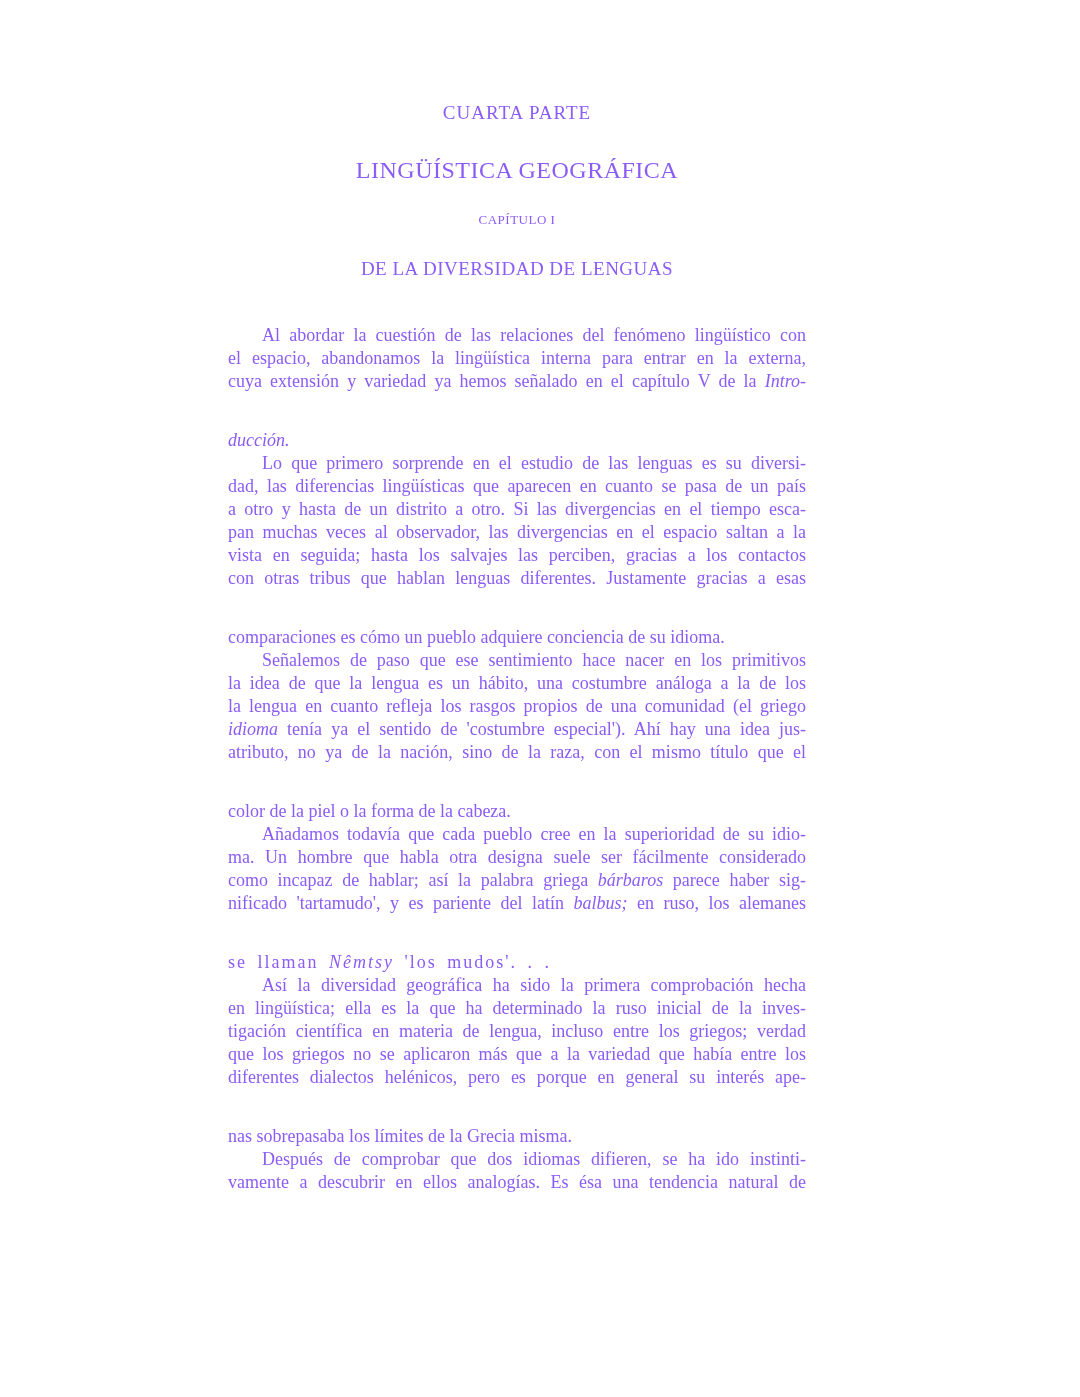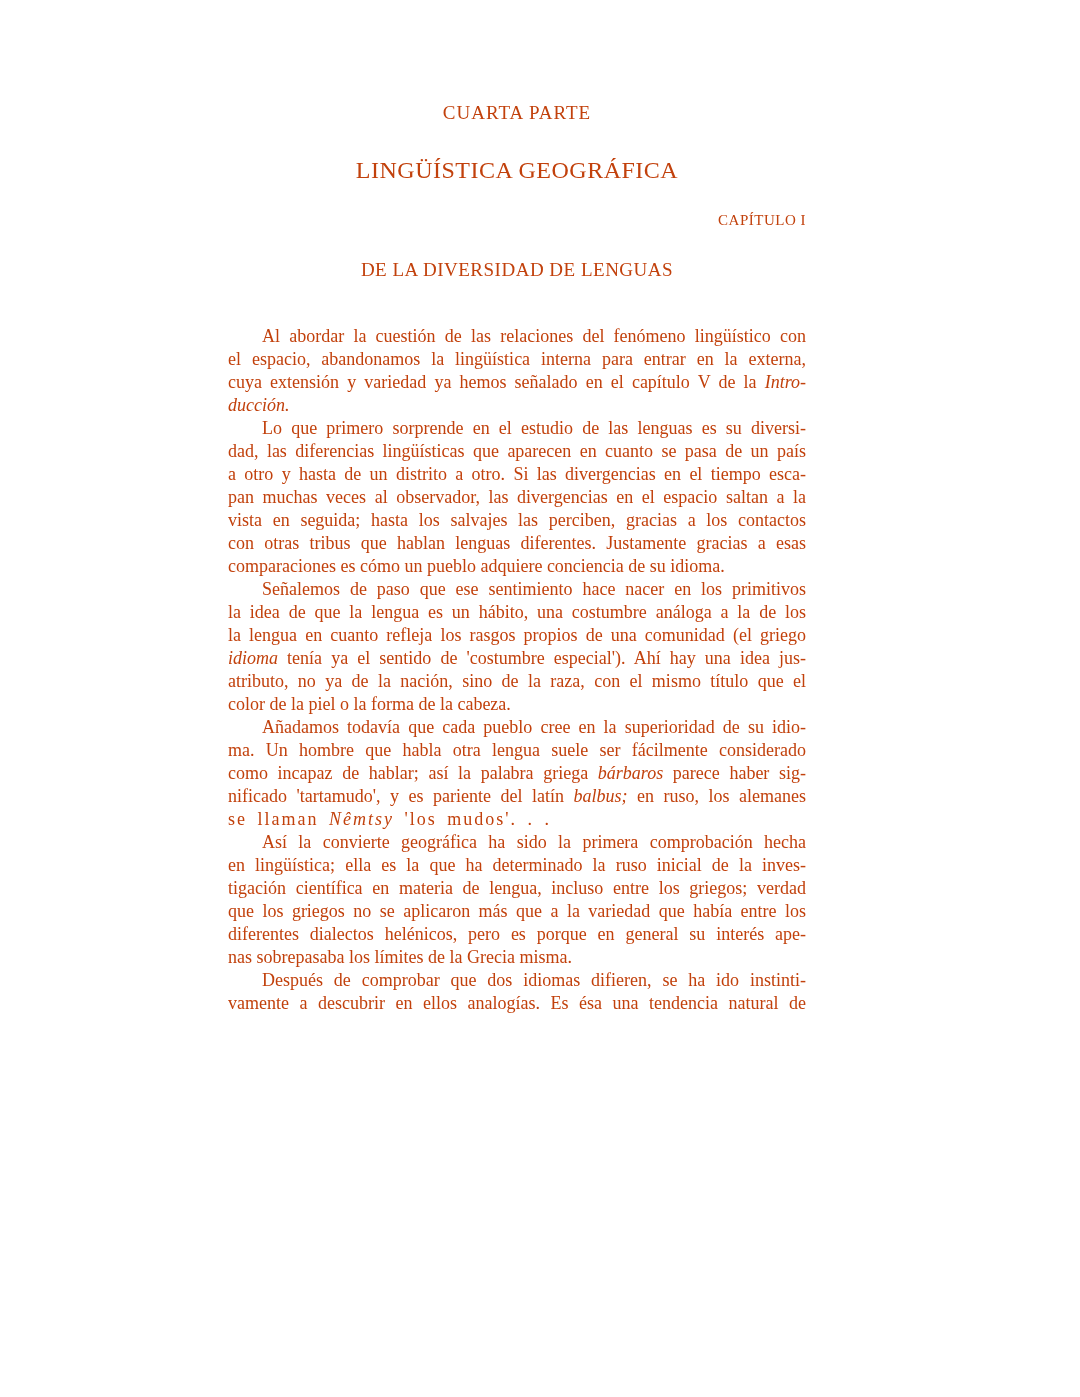--- a/index.html
+++ b/index.html
@@ -4,41 +4,41 @@
 <style>
   * { margin: 0; padding: 0; box-sizing: border-box; }
   html, body { background: #ffffff; }
   .page {
     position: relative;
     width: 1080px;
     height: 1397px;
     background: #ffffff;
     overflow: hidden;
     font-family: "Liberation Serif", "DejaVu Serif", serif;
-    color: #c2410c;
+    color: #8b5cf6;
   }
   .content {
     position: absolute;
     left: 228px;
     top: 0;
     width: 578px;
     padding-top: 102px;
   }
   .heading { text-align: center; }
   .part-heading   { font-size: 19px; letter-spacing: 1px;   margin-bottom: 33px; }
   .main-title     { font-size: 24px; letter-spacing: 0.5px; margin-bottom: 28px; }
-  .chapter-heading{ font-size: 15px; letter-spacing: 0.5px; margin-bottom: 30px; text-align: right; }
+  .chapter-heading{ font-size: 13px; letter-spacing: 0.5px; margin-bottom: 30px; }
   .chapter-title  { font-size: 19px; letter-spacing: 0.5px; margin-bottom: 44px; }
   .body-text { font-size: 18px; line-height: 23px; }
   .line {
     text-align: justify;
     text-align-last: justify;
   }
   .line.indent { text-indent: 34px; }
-  .line.last { text-align-last: left; }
+  .line.last { text-align-last: left; margin-top: 36px; }
   .line.sp { letter-spacing: 2px; word-spacing: 4px; }
   .line i { font-style: italic; }
 </style>
 </head>
 <body>
 
 <div class="page">
   <div class="content">
     <div class="heading part-heading">CUARTA PARTE</div>
     <div class="heading main-title">LINGÜÍSTICA GEOGRÁFICA</div>
@@ -63,27 +63,27 @@
         <div>
           <div class="line indent"><span>Señalemos de paso que ese sentimiento hace nacer en los primitivos</span></div>
           <div class="line"><span>la idea de que la lengua es un hábito, una costumbre análoga a la de los</span></div>
           <div class="line"><span>la lengua en cuanto refleja los rasgos propios de una comunidad (el griego</span></div>
           <div class="line"><i>idioma</i><span> tenía ya el sentido de 'costumbre especial'). Ahí hay una idea jus-</span></div>
           <div class="line"><span>atributo, no ya de la nación, sino de la raza, con el mismo título que el</span></div>
           <div class="line last"><span>color de la piel o la forma de la cabeza.</span></div>
         </div>
         <div>
           <div class="line indent"><span>Añadamos todavía que cada pueblo cree en la superioridad de su idio-</span></div>
-          <div class="line"><span>ma. Un hombre que habla otra lengua suele ser fácilmente considerado</span></div>
+          <div class="line"><span>ma. Un hombre que habla otra designa suele ser fácilmente considerado</span></div>
           <div class="line"><span>como incapaz de hablar; así la palabra griega </span><i>bárbaros</i><span> parece haber sig-</span></div>
           <div class="line"><span>nificado 'tartamudo', y es pariente del latín </span><i>balbus;</i><span> en ruso, los alemanes</span></div>
           <div class="line last sp"><span>se llaman </span><i>Nêmtsy</i><span> 'los mudos'. . .</span></div>
         </div>
         <div>
-          <div class="line indent"><span>Así la convierte geográfica ha sido la primera comprobación hecha</span></div>
+          <div class="line indent"><span>Así la diversidad geográfica ha sido la primera comprobación hecha</span></div>
           <div class="line"><span>en lingüística; ella es la que ha determinado la ruso inicial de la inves-</span></div>
           <div class="line"><span>tigación científica en materia de lengua, incluso entre los griegos; verdad</span></div>
           <div class="line"><span>que los griegos no se aplicaron más que a la variedad que había entre los</span></div>
           <div class="line"><span>diferentes dialectos helénicos, pero es porque en general su interés ape-</span></div>
           <div class="line last"><span>nas sobrepasaba los límites de la Grecia misma.</span></div>
         </div>
         <div>
           <div class="line indent"><span>Después de comprobar que dos idiomas difieren, se ha ido instinti-</span></div>
           <div class="line"><span>vamente a descubrir en ellos analogías. Es ésa una tendencia natural de</span></div>
         </div>

